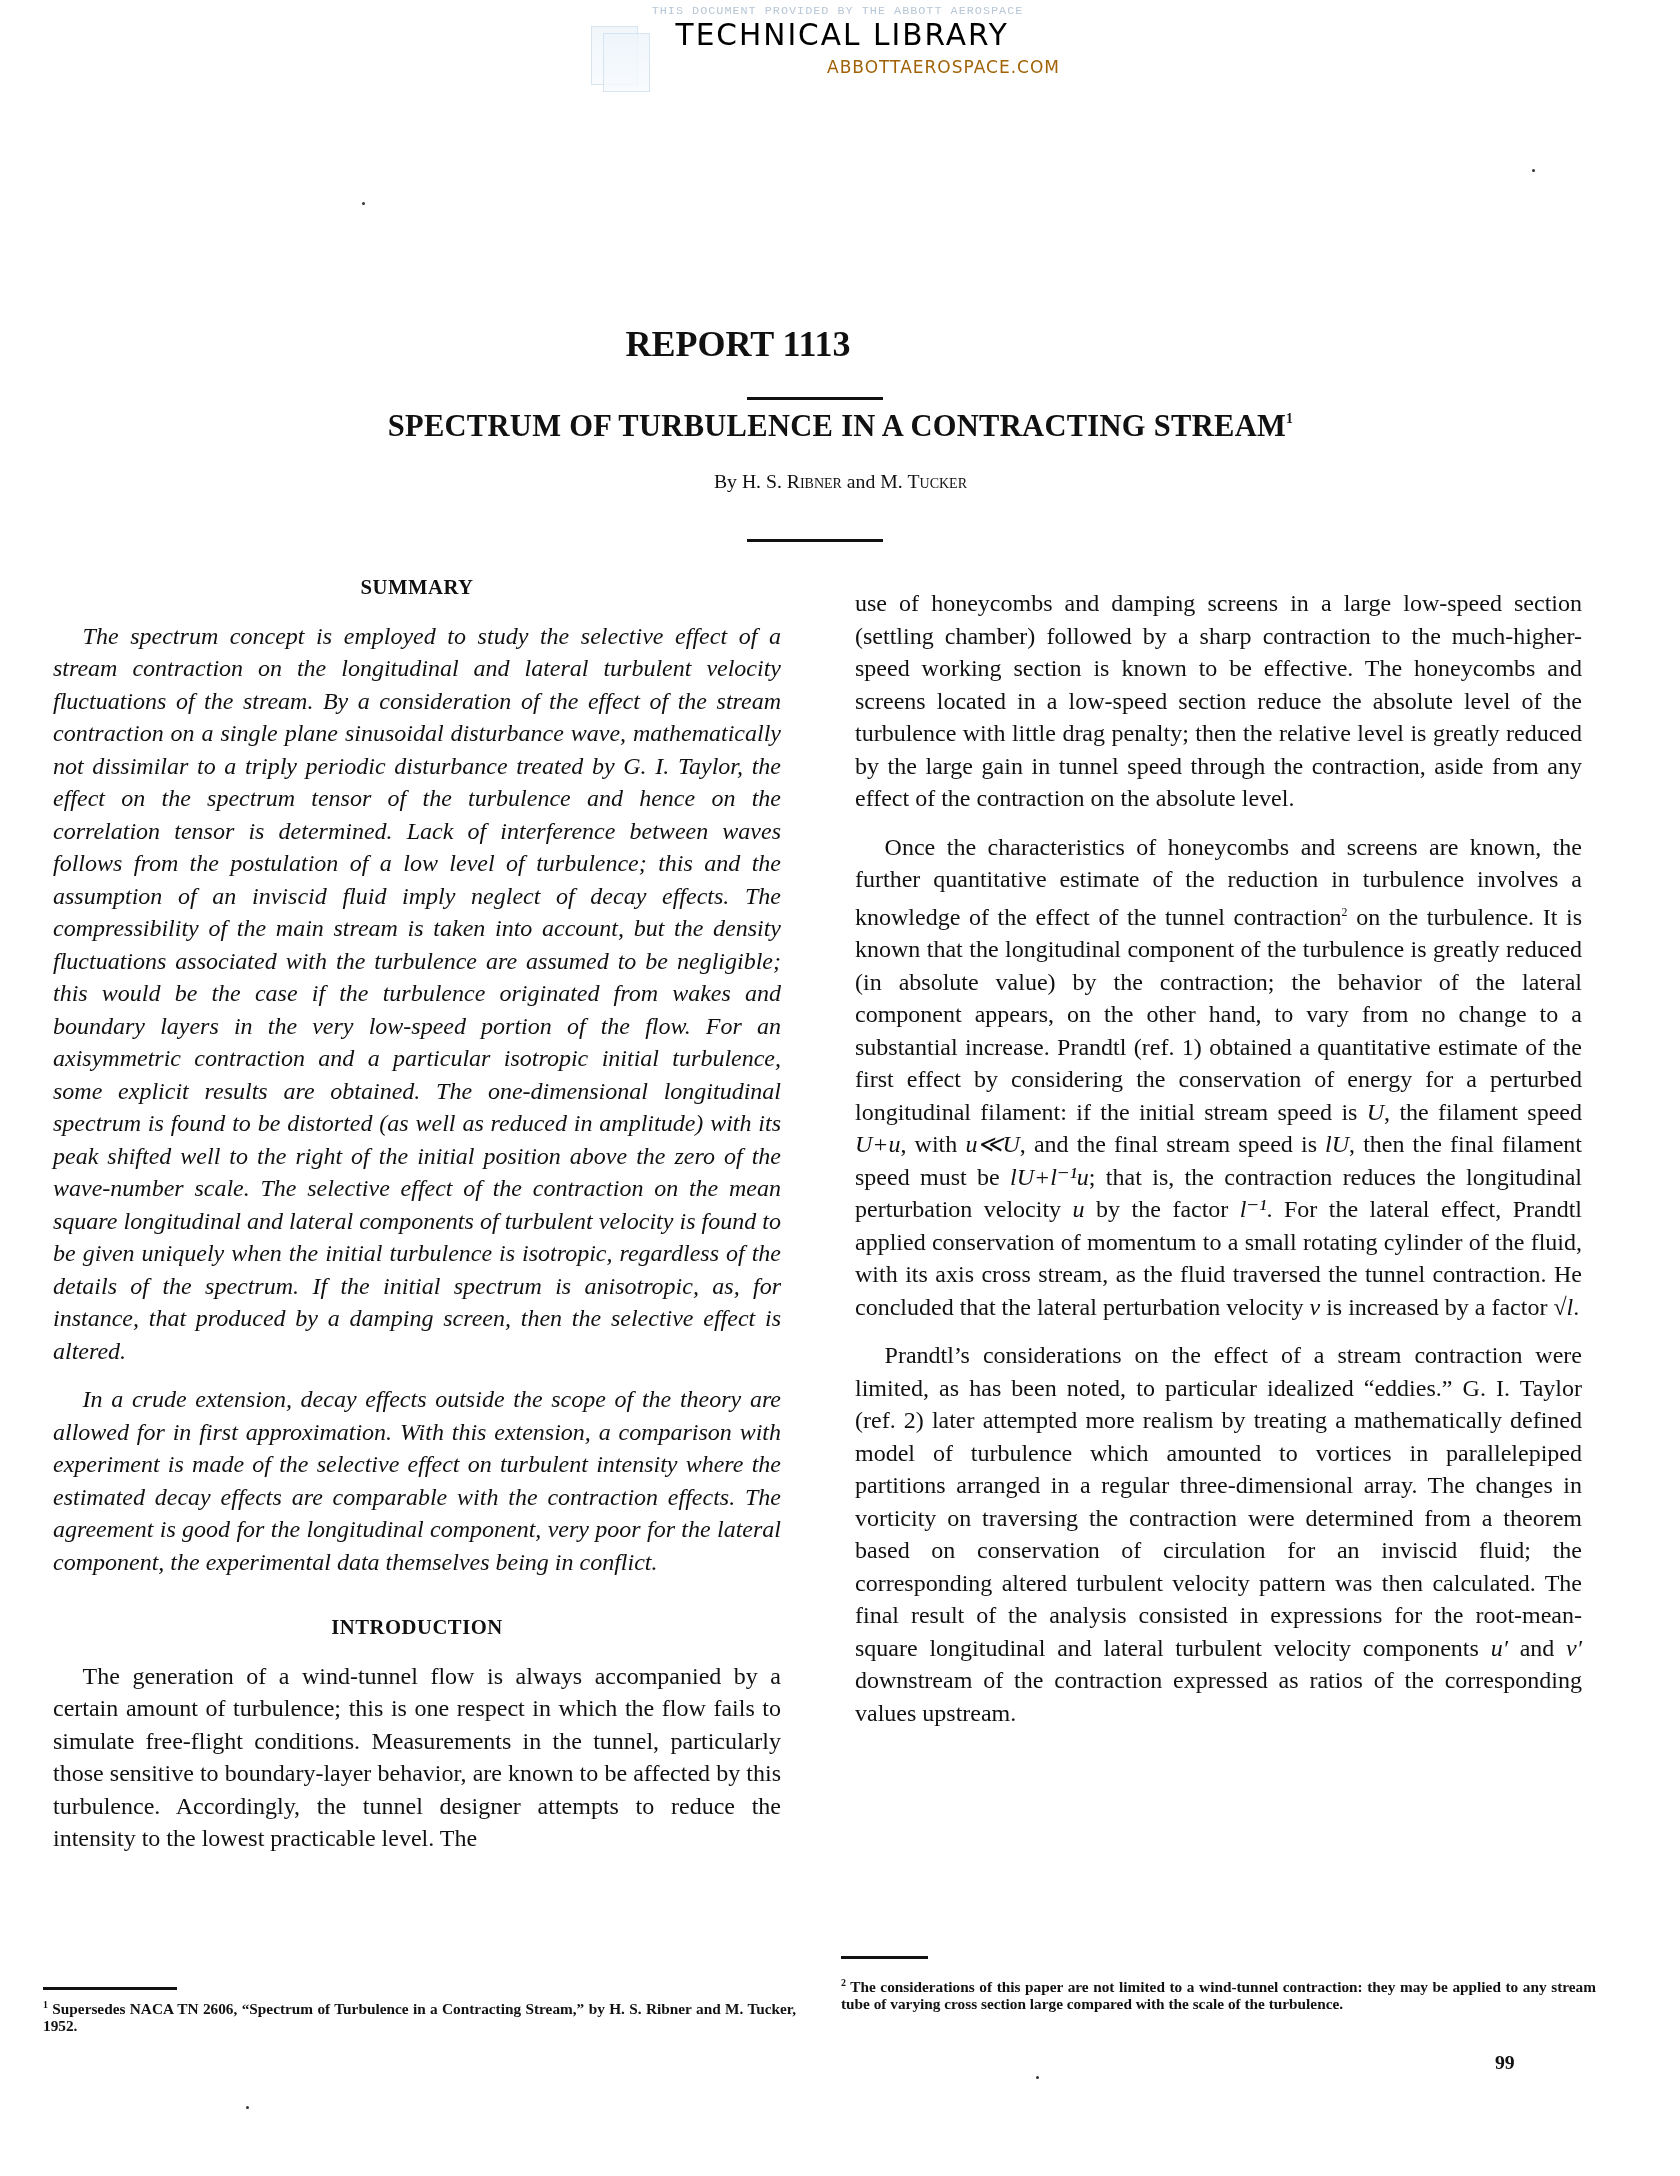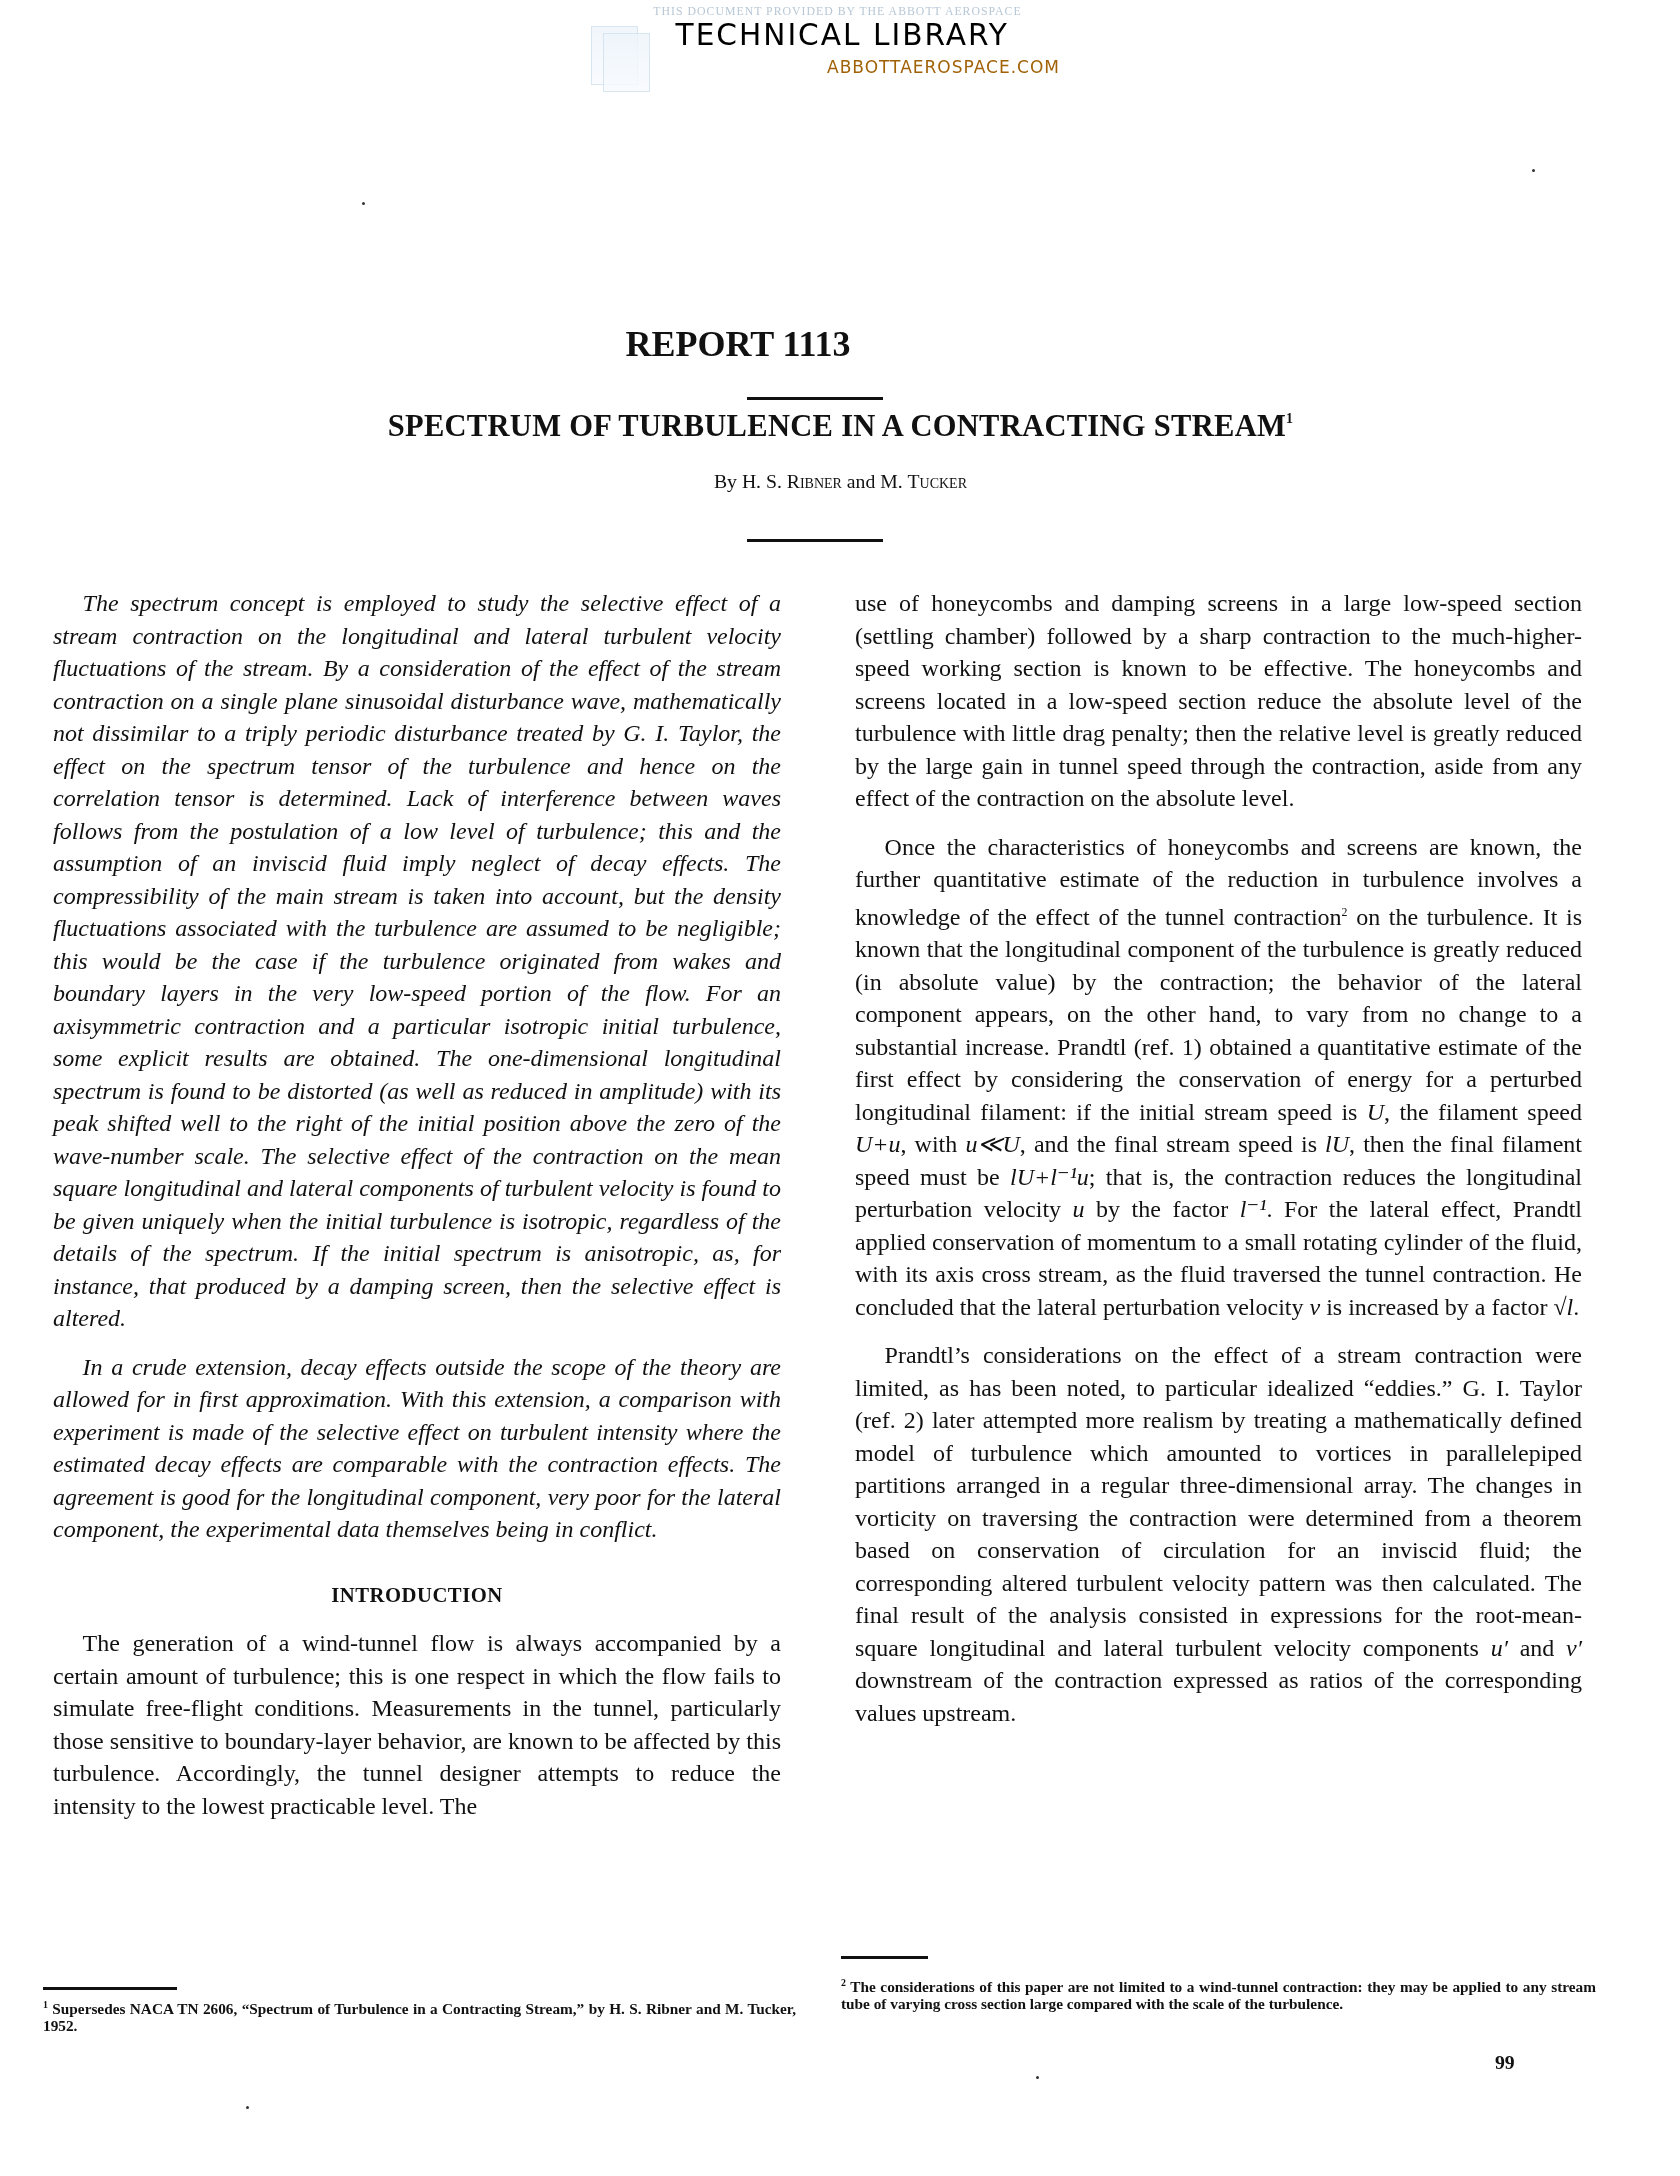--- a/index.html
+++ b/index.html
@@ -3,21 +3,21 @@
 <meta charset="utf-8">
 <style>
   html, body { margin: 0; padding: 0; background: #ffffff; }
   body {
     width: 1681px; height: 2176px; position: relative; overflow: hidden;
     font-family: "Liberation Serif", "DejaVu Serif", serif; color: #111;
   }
   .watermark { position: absolute; left: 591px; top: 3.9px; width: 493px; height: 79px; }
   .wm-box { position: absolute; left: 0; top: 21.7px; width: 45px; height: 57px; border: 1px solid #cfe0ee; background: linear-gradient(#eef5fb, #f8fbfe); opacity: .8; }
   .wm-box2 { left: 11.8px; top: 29.6px; }
-  .wm-line1 { position: absolute; left: 0; top: 0; width: 493px; text-align: center; font-family: Liberation Serif, serif; font-size: 11.8px; letter-spacing: 1px; color: #b7c7d6; }
+  .wm-line1 { position: absolute; left: 0; top: 0; width: 493px; text-align: center; font-family: Liberation Mono, monospace; font-size: 11.8px; letter-spacing: 1px; color: #b7c7d6; }
   .wm-line2 { position: absolute; left: 19.7px; top: 13.8px; width: 463px; text-align: center; font-family: "DejaVu Sans", sans-serif; font-size: 29.6px; letter-spacing: 2px; color: #000000; }
   .wm-line3 { position: absolute; left: 236px; top: 53px; font-family: "DejaVu Sans", sans-serif; font-size: 17px; letter-spacing: 1px; color: #a16207; }
 
   .report-title { position: absolute; left: 0; width: 1388px; top: 323px; text-align: center; font-weight: bold; font-size: 36px; padding-left: 44px; }
   .rule { position: absolute; height: 3px; background: #111; }
   .main-title { position: absolute; left: 0; width: 1681px; top: 409px; text-align: center; font-weight: bold; font-size: 30.5px; letter-spacing: 0.3px; }
   .main-title sup { font-size: 13.8px; vertical-align: top; position: relative; top: 2px; }
   .authors { position: absolute; left: 0; width: 1681px; top: 470px; text-align: center; font-size: 19.7px; }
   .sc { font-variant: small-caps; }
 
@@ -46,20 +46,21 @@
   <div class="wm-line3">ABBOTTAEROSPACE.COM</div>
 </div>
 
 <div class="report-title">REPORT 1113</div>
 <div class="rule" style="left:747px; top:397px; width:136px;"></div>
 <div class="main-title"><span>SPECTRUM OF TURBULENCE IN A CONTRACTING STREAM</span><sup>1</sup></div>
 <div class="authors"><span>By H. S. </span><span class="sc">Ribner</span><span> and M. </span><span class="sc">Tucker</span></div>
 <div class="rule" style="left:747px; top:539px; width:136px;"></div>
 
 <div class="col left">
+  <div class="head">SUMMARY</div>
   <p class="it">The spectrum concept is employed to study the selective effect of a stream contraction on the longitudinal and lateral turbulent velocity fluctuations of the stream.  By a consideration of the effect of the stream contraction on a single plane sinusoidal disturbance wave, mathematically not dissimilar to a triply periodic disturbance treated by G. I. Taylor, the effect on the spectrum tensor of the turbulence and hence on the correlation tensor is determined.  Lack of interference between waves follows from the postulation of a low level of turbulence; this and the assumption of an inviscid fluid imply neglect of decay effects.  The compressibility of the main stream is taken into account, but the density fluctuations associated with the turbulence are assumed to be negligible; this would be the case if the turbu­lence originated from wakes and boundary layers in the very low-speed portion of the flow.  For an axisymmetric contraction and a particular isotropic initial turbulence, some explicit results are obtained.  The one-dimensional longitudinal spectrum is found to be distorted (as well as reduced in ampli­tude) with its peak shifted well to the right of the initial position above the zero of the wave-number scale.  The selective effect of the contraction on the mean square longitudinal and lateral com­ponents of turbulent velocity is found to be given uniquely when the initial turbulence is isotropic, regardless of the details of the spectrum.  If the initial spectrum is anisotropic, as, for instance, that produced by a damping screen, then the selective effect is altered.</p>
   <p class="it">In a crude extension, decay effects outside the scope of the theory are allowed for in first approximation.  With this extension, a comparison with experiment is made of the selective effect on turbulent intensity where the estimated decay effects are comparable with the contraction effects.  The agreement is good for the longitudinal component, very poor for the lateral component, the experimental data themselves being in conflict.</p>
   <div class="head intro-head">INTRODUCTION</div>
   <p>The generation of a wind-tunnel flow is always accom­panied by a certain amount of turbulence; this is one respect in which the flow fails to simulate free-flight conditions.  Measurements in the tunnel, particularly those sensitive to boundary-layer behavior, are known to be affected by this turbulence.  Accordingly, the tunnel designer attempts to reduce the intensity to the lowest practicable level.  The</p>
 </div>
 
 <div class="fn-rule" style="left:43px; top:1987px;"></div>
 <div class="footnote" style="left:43px; top:1997px; width:753px;"><sup>1</sup><span> Supersedes NACA TN 2606, “Spectrum of Turbulence in a Contracting Stream,” by H. S. Ribner and M. Tucker, 1952.</span></div>
 
 <div class="col right">

